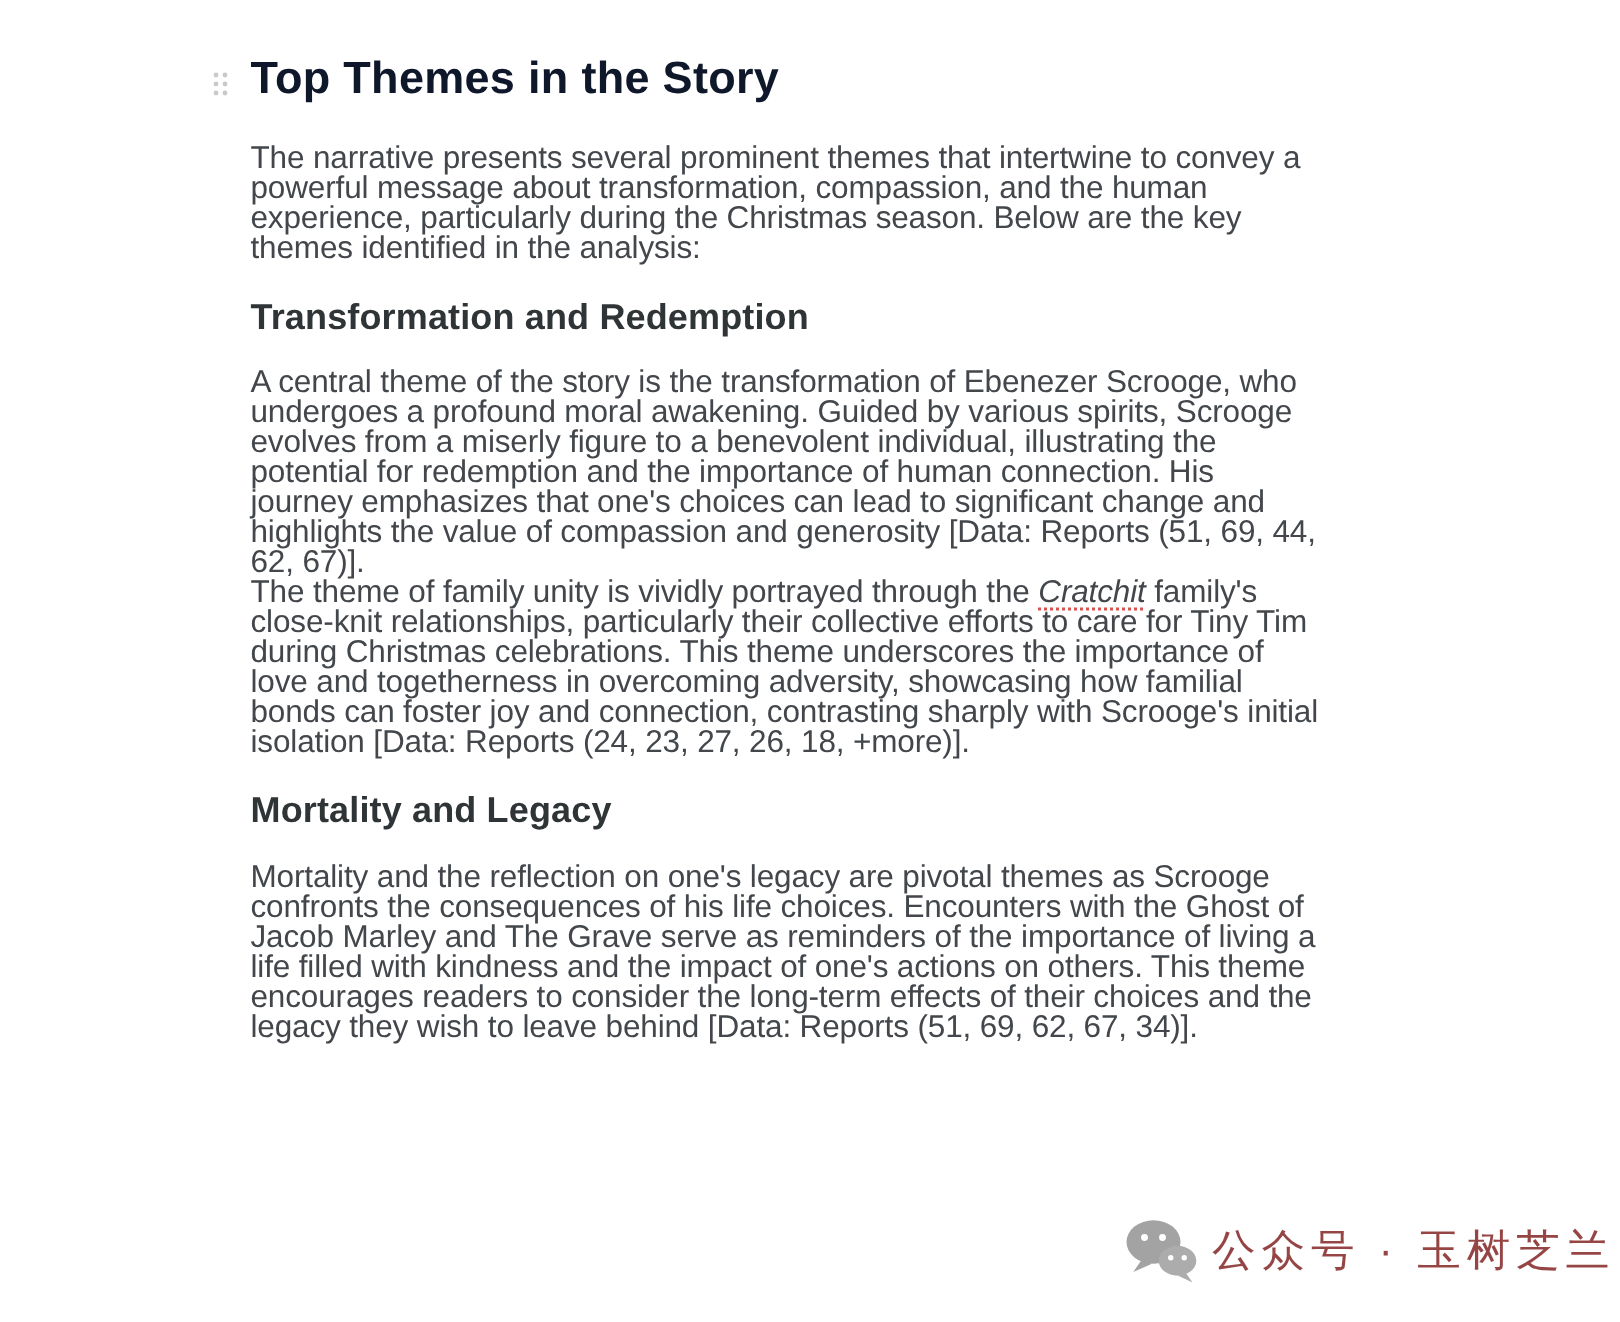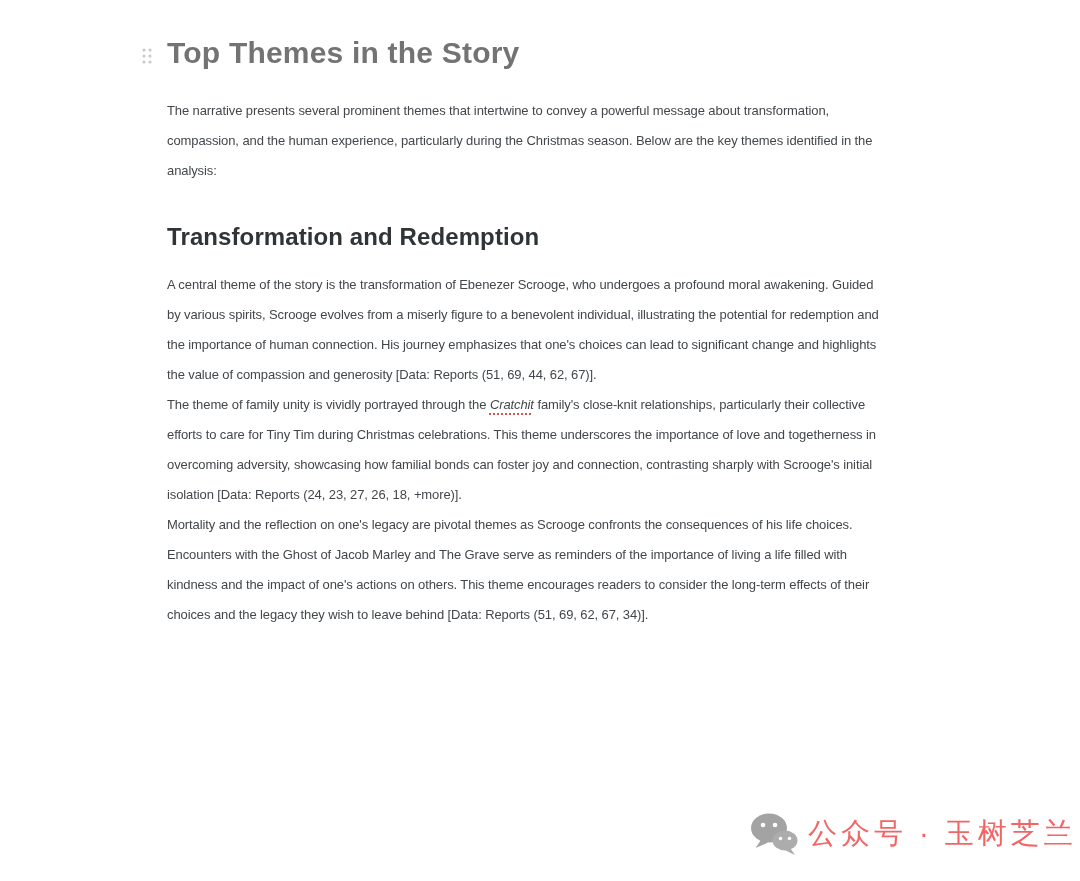--- a/index.html
+++ b/index.html
@@ -18,42 +18,42 @@
     width: 712px;
   }
   .title-row {
     position: relative;
     margin-bottom: 25px;
   }
   h1.page-title {
     font-size: 30px;
     line-height: 1.15;
     font-weight: 700;
-    color: #737373;
+    color: #0f172a;
     letter-spacing: 0.2px;
   }
   .drag-handle {
     position: absolute;
     left: -26px;
     top: 11px;
     width: 12px;
     height: 18px;
     cursor: grab;
   }
   h2.section-heading {
     font-size: 24px;
     line-height: 1.2;
     font-weight: 700;
     color: #2f3437;
-    margin: 37px 0 19px 0;
+    margin: 22px 0 19px 0;
     letter-spacing: 0.1px;
   }
   p.body-text {
-    font-size: 13px;
-    line-height: 30px;
+    font-size: 21px;
+    line-height: 20px;
     color: #43474b;
     letter-spacing: -0.1px;
     margin: 0;
   }
   p.intro { margin-bottom: 0; }
   .spellcheck-word {
     text-decoration: underline;
     text-decoration-style: dotted;
     text-decoration-color: #d9534e;
     text-decoration-thickness: 2px;
@@ -65,21 +65,21 @@
     left: 750px;
     top: 812px;
     display: flex;
     align-items: center;
     gap: 10px;
     pointer-events: none;
     opacity: 0.82;
   }
   .watermark-text {
     font-size: 29px;
-    color: #ef4444;
+    color: #7f1d1d;
     letter-spacing: 4px;
     white-space: nowrap;
     font-family: "Liberation Sans", "DejaVu Sans", sans-serif;
   }
 </style>
 </head>
 <body>
 
 <div class="content">
 
@@ -95,20 +95,21 @@
     <h1 class="page-title">Top Themes in the Story</h1>
   </div>
 
   <p class="body-text intro">The narrative presents several prominent themes that intertwine to convey a powerful message about transformation, compassion, and the human experience, particularly during the Christmas season. Below are the key themes identified in the analysis:</p>
 
   <h2 class="section-heading">Transformation and Redemption</h2>
   <p class="body-text">A central theme of the story is the transformation of Ebenezer Scrooge, who undergoes a profound moral awakening. Guided by various spirits, Scrooge evolves from a miserly figure to a benevolent individual, illustrating the potential for redemption and the importance of human connection. His journey emphasizes that one's choices can lead to significant change and highlights the value of compassion and generosity [Data: Reports (51, 69, 44, 62, 67)].</p>
 
   <p class="body-text"><span>The theme of family unity is vividly portrayed through the </span><span class="spellcheck-word">Cratchit</span><span> family's close-knit relationships, particularly their collective efforts to care for Tiny Tim during Christmas celebrations. This theme underscores the importance of love and togetherness in overcoming adversity, showcasing how familial bonds can foster joy and connection, contrasting sharply with Scrooge's initial isolation [Data: Reports (24, 23, 27, 26, 18, +more)].</span></p>
 
+  <h2 class="section-heading">Mortality and Legacy</h2>
   <p class="body-text">Mortality and the reflection on one's legacy are pivotal themes as Scrooge confronts the consequences of his life choices. Encounters with the Ghost of Jacob Marley and The Grave serve as reminders of the importance of living a life filled with kindness and the impact of one's actions on others. This theme encourages readers to consider the long-term effects of their choices and the legacy they wish to leave behind [Data: Reports (51, 69, 62, 67, 34)].</p>
 
 </div>
 
 <div class="watermark">
   <svg width="48" height="44" viewBox="0 0 48 44" aria-hidden="true">
     <ellipse cx="19" cy="16" rx="18" ry="14.5" fill="#8f8f8f"></ellipse>
     <path d="M11 28 L5.5 36 L18 30.5 Z" fill="#8f8f8f"></path>
     <circle cx="13" cy="13" r="2.3" fill="#ffffff"></circle>
     <circle cx="25" cy="13" r="2.3" fill="#ffffff"></circle>

